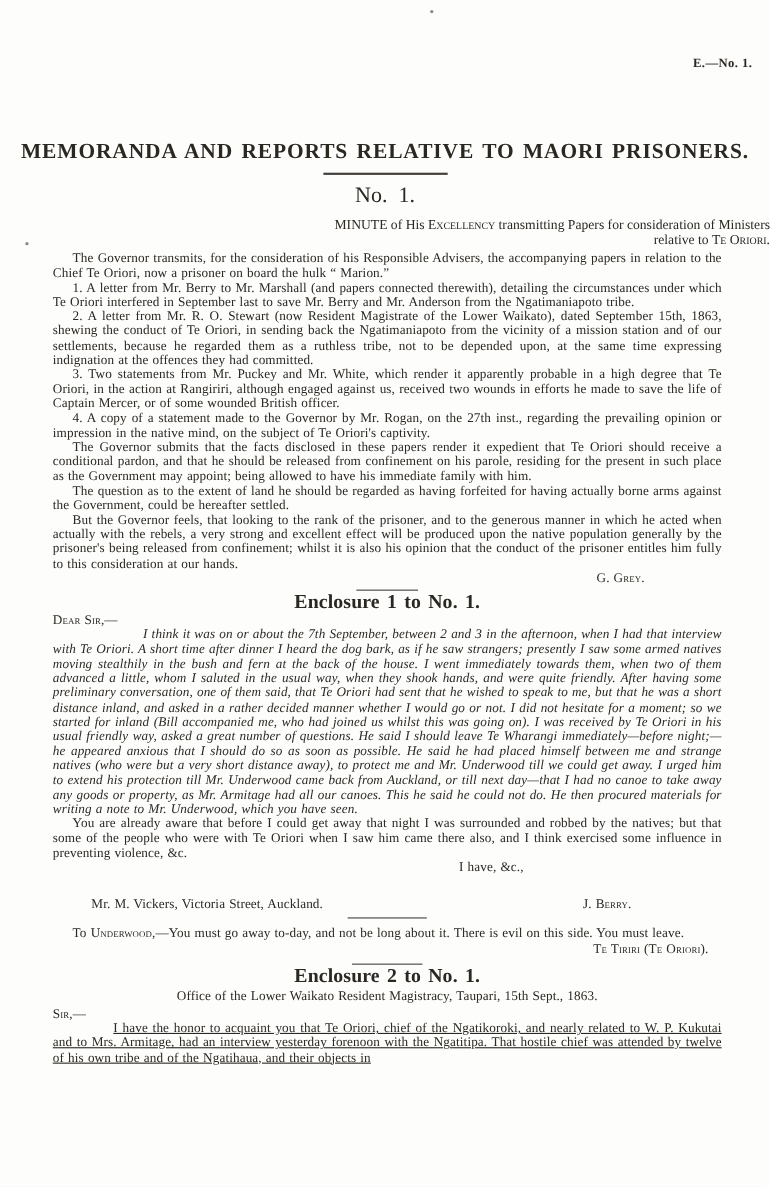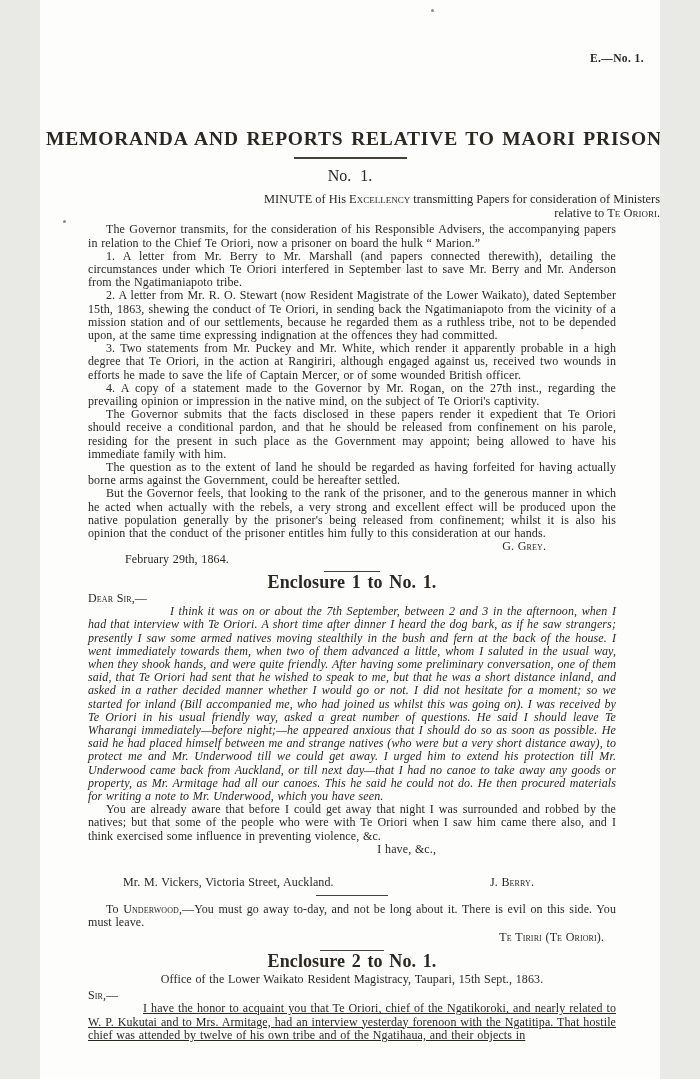--- a/index.html
+++ b/index.html
@@ -1,18 +1,18 @@
 <!DOCTYPE html>
 <html><head>
 <meta charset="utf-8">
 <style>
   html,body { margin:0; padding:0; background:#e9e9e6; }
   .page {
     position:relative;
-    width:620px; height:1079px;
+    width:700px; height:1079px;
     margin:0 auto;
     background:#fdfdfc;
     color:#2b2822;
     font-family:"Liberation Serif","DejaVu Serif",serif;
     overflow:hidden;
   }
   .header-ref {
     position:absolute; top:52px; right:16px;
     font-size:11.5px; font-weight:bold; letter-spacing:0.4px;
   }
@@ -30,21 +30,21 @@
     white-space:nowrap;
   }
   .rule { border:0; border-top:1.5px solid #44403a; margin:6px auto 0 auto; }
   .rule-title { width:113px; border-top-width:2.5px; margin-top:7px; }
   .rule-sm1 { width:56px; margin-top:4px; margin-bottom:2px; }
   .rule-sm2 { width:72px; margin-top:6px; margin-bottom:7px; }
   .rule-sm3 { width:64px; margin-top:6px; margin-bottom:4px; }
 
   .no-heading {
     margin:8px 0 0 0; text-align:center;
-    font-size:16px; font-weight:normal; word-spacing:5px;
+    font-size:20px; font-weight:normal; word-spacing:5px;
   }
   .enc-heading {
     margin:4px 0 0 0; text-align:center;
     font-size:18px; font-weight:bold; word-spacing:2px;
   }
   .minute-head { margin-top:7px; text-align:right; font-size:12.4px; line-height:14.2px; }
 
   .body-text { font-size:12px; line-height:13.2px; letter-spacing:0.1px; word-spacing:0.6px; }
   .para { margin:0; text-indent:18px; text-align:justify; }
   .para-first { margin-top:3px; }
@@ -83,21 +83,20 @@
     <p class="para para-first">The Governor transmits, for the consideration of his Responsible Advisers, the accompanying papers in relation to the Chief Te Oriori, now a prisoner on board the hulk “ Marion.”</p>
     <p class="para">1. A letter from Mr. Berry to Mr. Marshall (and papers connected therewith), detailing the circumstances under which Te Oriori interfered in September last to save Mr. Berry and Mr. Anderson from the Ngatimaniapoto tribe.</p>
     <p class="para">2. A letter from Mr. R. O. Stewart (now Resident Magistrate of the Lower Waikato), dated September 15th, 1863, shewing the conduct of Te Oriori, in sending back the Ngatimaniapoto from the vicinity of a mission station and of our settlements, because he regarded them as a ruthless tribe, not to be depended upon, at the same time expressing indignation at the offences they had committed.</p>
     <p class="para">3. Two statements from Mr. Puckey and Mr. White, which render it apparently probable in a high degree that Te Oriori, in the action at Rangiriri, although engaged against us, received two wounds in efforts he made to save the life of Captain Mercer, or of some wounded British officer.</p>
     <p class="para">4. A copy of a statement made to the Governor by Mr. Rogan, on the 27th inst., regarding the prevailing opinion or impression in the native mind, on the subject of Te Oriori's captivity.</p>
     <p class="para">The Governor submits that the facts disclosed in these papers render it expedient that Te Oriori should receive a conditional pardon, and that he should be released from confinement on his parole, residing for the present in such place as the Government may appoint; being allowed to have his immediate family with him.</p>
     <p class="para">The question as to the extent of land he should be regarded as having forfeited for having actually borne arms against the Government, could be hereafter settled.</p>
     <p class="para">But the Governor feels, that looking to the rank of the prisoner, and to the generous manner in which he acted when actually with the rebels, a very strong and excellent effect will be produced upon the native population generally by the prisoner's being released from confinement; whilst it is also his opinion that the conduct of the prisoner entitles him fully to this consideration at our hands.</p>
 
     <div class="sig-right sig-grey"><span class="sc">G. Grey.</span></div>
-    <div class="date-line">February 29th, 1864.</div>
 
     <div class="rule rule-sm1"></div>
 
     <h3 class="enc-heading">Enclosure 1 to No. 1.</h3>
     <div class="salutation"><span class="sc">Dear Sir</span><span>,—</span></div>
     <p class="para para-letter">I think it was on or about the 7th September, between 2 and 3 in the afternoon, when I had that interview with Te Oriori. A short time after dinner I heard the dog bark, as if he saw strangers; presently I saw some armed natives moving stealthily in the bush and fern at the back of the house. I went immediately towards them, when two of them advanced a little, whom I saluted in the usual way, when they shook hands, and were quite friendly. After having some preliminary conversation, one of them said, that Te Oriori had sent that he wished to speak to me, but that he was a short distance inland, and asked in a rather decided manner whether I would go or not. I did not hesitate for a moment; so we started for inland (Bill accompanied me, who had joined us whilst this was going on). I was received by Te Oriori in his usual friendly way, asked a great number of questions. He said I should leave Te Wharangi immediately—before night;—he appeared anxious that I should do so as soon as possible. He said he had placed himself between me and strange natives (who were but a very short distance away), to protect me and Mr. Underwood till we could get away. I urged him to extend his protection till Mr. Underwood came back from Auckland, or till next day—that I had no canoe to take away any goods or property, as Mr. Armitage had all our canoes. This he said he could not do. He then procured materials for writing a note to Mr. Underwood, which you have seen.</p>
     <p class="para">You are already aware that before I could get away that night I was surrounded and robbed by the natives; but that some of the people who were with Te Oriori when I saw him came there also, and I think exercised some influence in preventing violence, &amp;c.</p>
 
     <div class="valediction">I have, &amp;c.,</div>
     <div class="sig-row">

